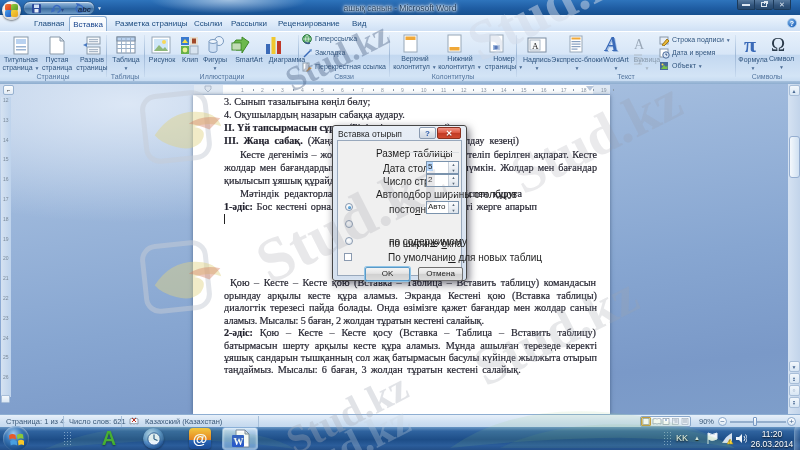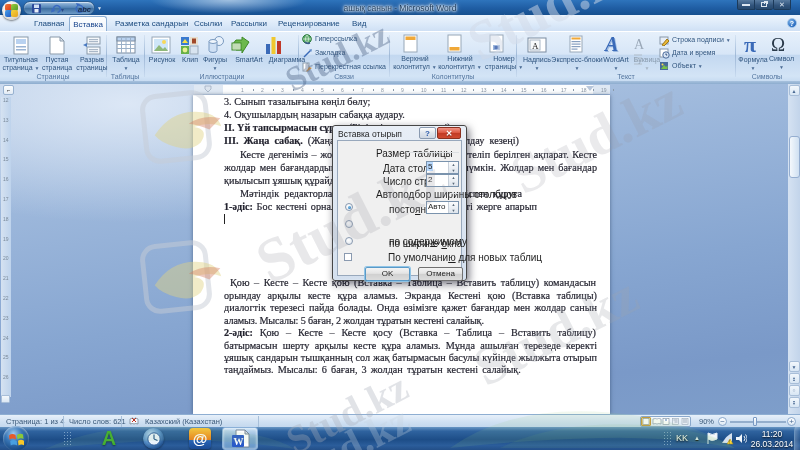--- a/index.html
+++ b/index.html
@@ -131,21 +131,21 @@
   <div class="wbtn" style="border-left:none;border-right:none;">
       <div style="width:6px;height:5px;border:1px solid #dce6f0;margin:2px auto 0;position:relative;">
         <div style="position:absolute;left:2px;top:-2px;width:4px;height:3px;border:1px solid #dce6f0;border-bottom:none;"></div>
       </div>
     </div>
   <div class="wbtn" style="font-size:7px;line-height:9px;color:#dce6f0;">✕</div>
 </div>
 <div id="tabrow" class="abs">
   <div class="tab" style="left:34px;">Главная</div>
   <div class="tab active" style="left:69px;width:38px;text-align:center;">Вставка</div>
-  <div class="tab" style="left:115px;">Разметка сандарын</div>
+  <div class="tab" style="left:115px;">Разметка страницы</div>
   <div class="tab" style="left:194px;">Ссылки</div>
   <div class="tab" style="left:231px;">Рассылки</div>
   <div class="tab" style="left:278px;">Рецензирование</div>
   <div class="tab" style="left:352px;">Вид</div>
 </div>
 <div id="help-btn" class="abs">?</div>
 <div id="ribbon" class="abs">
 
   <div class="rsep" style="left:106px;"></div>
   <div class="rsep" style="left:144px;"></div>

